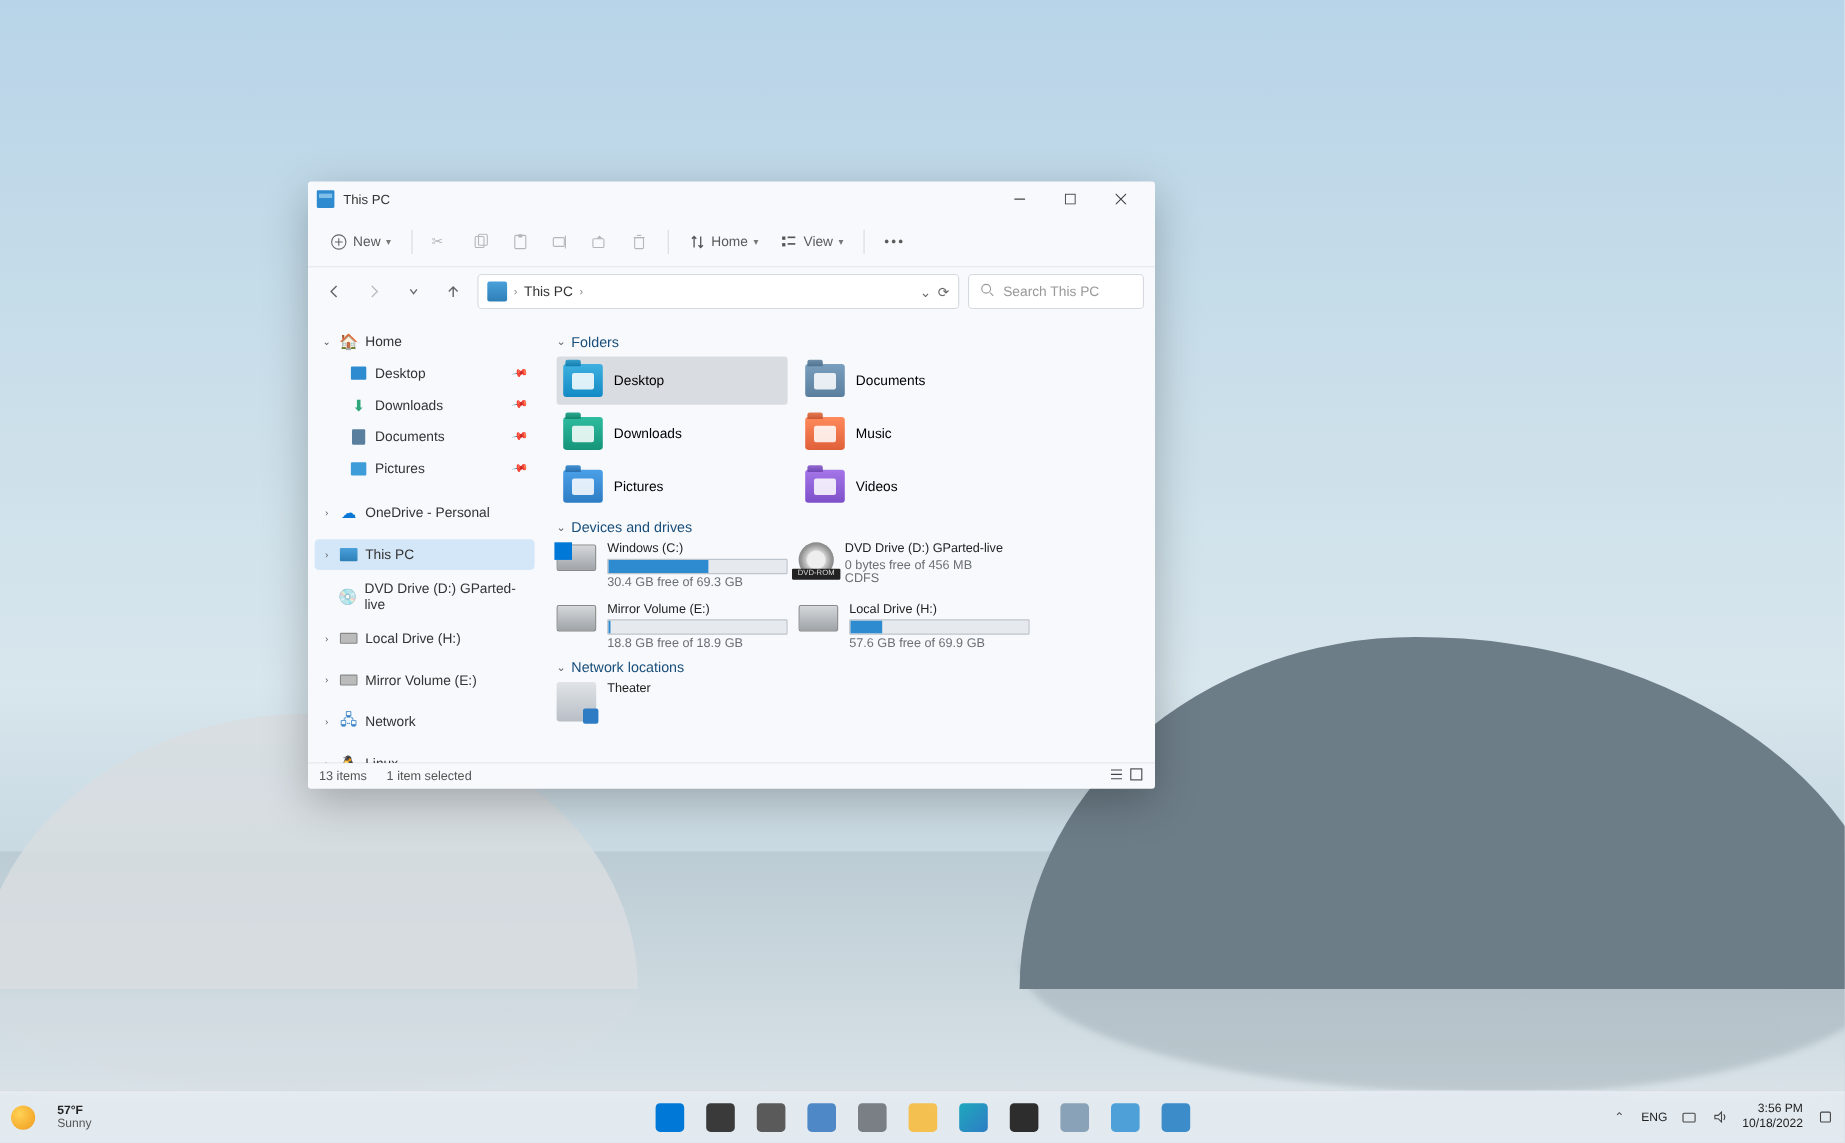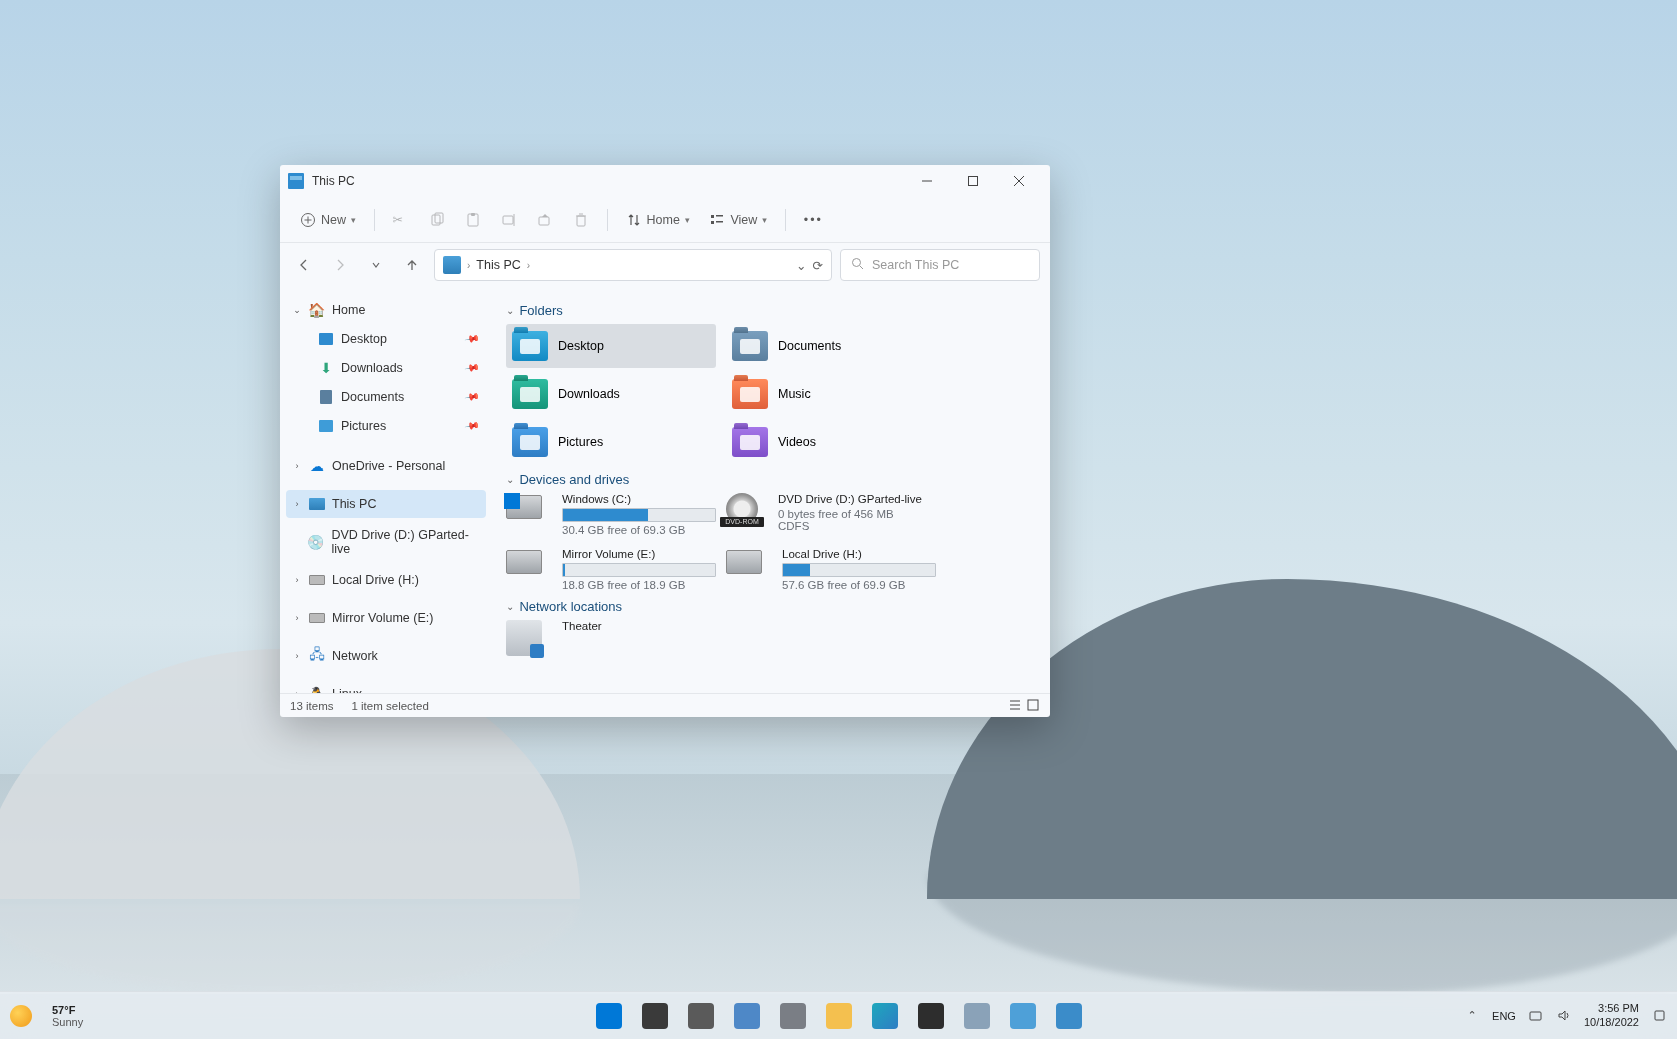--- a/index.html
+++ b/index.html
@@ -33,21 +33,21 @@
 .tsep { width:1px; height:22px; background:#d8dce2; margin:0 6px; }
 .ticon { display:inline-flex; width:16px; height:16px; }
 
 .navbar { height: 44px; display: flex; align-items: center; padding: 0 10px; gap: 8px; }
 .navarrow { width:28px; height:28px; display:flex; align-items:center; justify-content:center; color:#777; border-radius:4px;}
 .addrbar { flex:1; height:32px; border:1px solid #d6dae0; border-radius:4px; background:#fff; display:flex; align-items:center; padding:0 8px; font-size:12.5px; color:#333; gap:6px;}
 .addrbar .pcicon { width:18px; height:18px; background:linear-gradient(#4aa0d9,#2e7fb8); border-radius:2px; position:relative;}
 .addrcrumb { display:flex; align-items:center; gap:4px; }
 .addrchev { color:#888; font-size:10px; }
 .addrend { margin-left:auto; display:flex; gap:6px; color:#666;}
-.searchbox { width:200px; height:32px; border:1px solid #d6dae0; border-radius:4px; background:#fff; display:flex; align-items:center; padding:0 10px; gap:8px; font-size:12.5px; color:#999;}
+.searchbox { width:160px; height:32px; border:1px solid #d6dae0; border-radius:4px; background:#fff; display:flex; align-items:center; padding:0 10px; gap:8px; font-size:12.5px; color:#999;}
 
 .body { flex:1; display:flex; overflow:hidden; }
 .sidebar { width:212px; padding:8px 4px; overflow-y:auto; font-size:12.5px; color:#333;}
 .navitem { display:flex; align-items:center; height:28px; padding:0 8px 0 6px; border-radius:4px; gap:7px; margin:1px 2px;}
 .navitem.sel { background:#d4e7f8; }
 .navchev { width:10px; color:#555; font-size:9px; display:inline-flex; justify-content:center;}
 .navchev.hidden { visibility:hidden; }
 .navicon { width:16px; height:16px; display:inline-flex; align-items:center; justify-content:center; font-size:14px;}
 .navitem.indent { padding-left:32px; }
 .pin { margin-left:auto; color:#888; font-size:10px; transform:rotate(35deg);}
@@ -62,21 +62,21 @@
 .ficon::before { content:""; position:absolute; top:-4px; left:2px; width:14px; height:6px; border-radius:2px 2px 0 0; background:inherit; filter:brightness(.9);}
 .f-desktop { background:linear-gradient(#3eb0e0,#128ac4);}
 .f-docs { background:linear-gradient(#7a9fbe,#5a7f9e);}
 .f-down { background:linear-gradient(#2fbca0,#159479);}
 .f-music { background:linear-gradient(#ff8a5b,#e0603a);}
 .f-pics { background:linear-gradient(#4aa0e8,#2e7dc4);}
 .f-video { background:linear-gradient(#a476e8,#7e4fc9);}
 .finner { position:absolute; inset:25% 22%; background:rgba(255,255,255,.85); border-radius:2px;}
 
 .drives { display:grid; grid-template-columns: repeat(2, 210px); gap:12px 10px; }
-.drive { display:flex; gap:20px; font-size:11.5px; cursor:pointer;}
+.drive { display:flex; gap:10px; font-size:11.5px; cursor:pointer;}
 .dricon { width:36px; height:24px; background:linear-gradient(#d4d7da,#9fa4a9); border:1px solid #888; border-radius:2px; margin-top:2px; position:relative;}
 .dricon.os::after { content:""; position:absolute; top:-3px; left:-3px; width:16px; height:16px; background:#0078d7; display:grid; grid-template:repeat(2,1fr)/repeat(2,1fr); gap:1px; padding:1px; box-sizing:border-box;}
 .dricon.dvd { background:radial-gradient(circle,#eee 35%,#ccc 40%,#999 60%,#555 100%); border-radius:50%; border:none; width:32px; height:32px; margin-top:0;}
 .dvdlabel { position:absolute; bottom:-2px; left:-6px; width:44px; height:10px; background:#222; color:#ddd; font-size:7px; text-align:center; line-height:10px; border-radius:1px;}
 .drinfo { flex:1; }
 .drname { color:#222; margin-bottom:3px;}
 .drbar { height:14px; background:#e6eaee; border:1px solid #bfc5cc; border-radius:1px; overflow:hidden; margin-bottom:2px;}
 .drfill { height:100%; }
 .drfree { color:#6a6f76; }
 .neticon { width:36px; height:36px; background:linear-gradient(#e0e4e8,#b8bec5); border-radius:3px; position:relative;}

